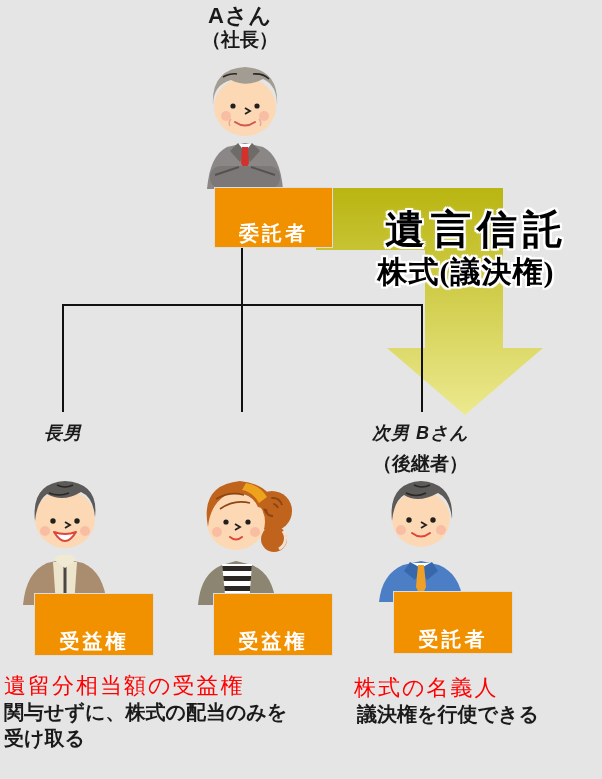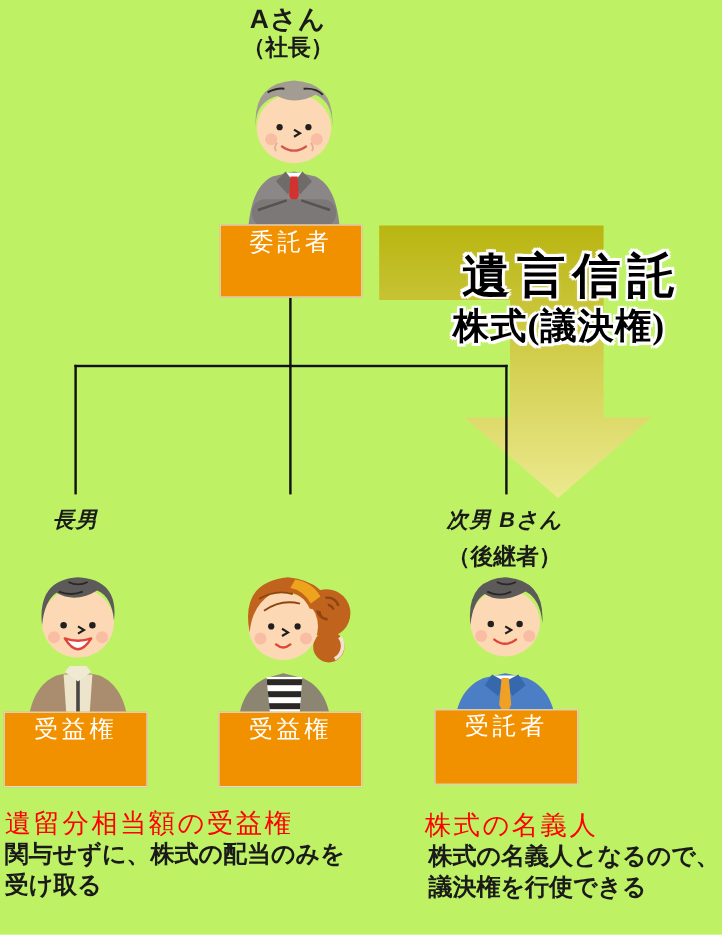--- a/index.html
+++ b/index.html
@@ -4,32 +4,33 @@
 <style>
   :root{
     --orange:#f29100;
     --red:#ff0000;
     --arrow-top:#b9b511;
     --arrow-bottom:#ece98f;
     --ink:#1a1a1a;
   }
   *{margin:0;padding:0;box-sizing:border-box;}
   body{background:#fff;font-family:"Liberation Sans","DejaVu Sans",sans-serif;}
-  #canvas{position:relative;width:602px;height:779px;background:#bef264;overflow:hidden;}
+  #canvas{position:relative;width:602px;height:779px;background:#e5e5e5;overflow:hidden;}
   .abs{position:absolute;}
   .ctr{text-align:center;}
   .name-lg{font-size:22px;font-weight:bold;color:var(--ink);letter-spacing:1px;}
   .name-md{font-size:18px;font-weight:bold;color:var(--ink);letter-spacing:1px;font-style:italic;}
   .name-sm{font-size:19px;font-weight:bold;color:var(--ink);}
   .obox{
     background:var(--orange);
     border:1px solid #ddd;
-    color:#fff;font-size:20px;font-weight:normal;letter-spacing:3px;
-    display:flex;align-items:flex-start;justify-content:center;
+    color:#fff;font-size:20px;font-weight:bold;letter-spacing:3px;
+    display:flex;align-items:flex-end;justify-content:center;
     z-index:5;
+    margin-left:31px;
   }
   .cline{background:#111;z-index:4;}
   .halo{
     color:#000;font-weight:bold;z-index:3;white-space:nowrap;
     text-shadow:-2px -2px 0 #fff,2px -2px 0 #fff,-2px 2px 0 #fff,2px 2px 0 #fff,
                  0 -2px 0 #fff,0 2px 0 #fff,-2px 0 0 #fff,2px 0 0 #fff,0 0 4px #fff;
     font-family:Liberation Serif, serif;
   }
   .arrow-title{font-size:40px;letter-spacing:6px;}
   .arrow-subtitle{font-size:30px;letter-spacing:1px;}
@@ -166,17 +167,16 @@
   </div>
 
   <div class="abs note-title" style="left:4px;top:671px;">遺留分相当額の受益権</div>
   <div class="abs" style="left:4px;top:699px;">
     <div class="note-line">関与せずに、株式の配当のみを</div>
     <div class="note-line">受け取る</div>
   </div>
 
   <div class="abs note-title" style="left:354px;top:673px;">株式の名義人</div>
   <div class="abs" style="left:357px;top:701px;">
-    <div class="note-line">株式の名義人となるので、</div>
     <div class="note-line">議決権を行使できる</div>
   </div>
 
 </div>
 
 </body></html>

